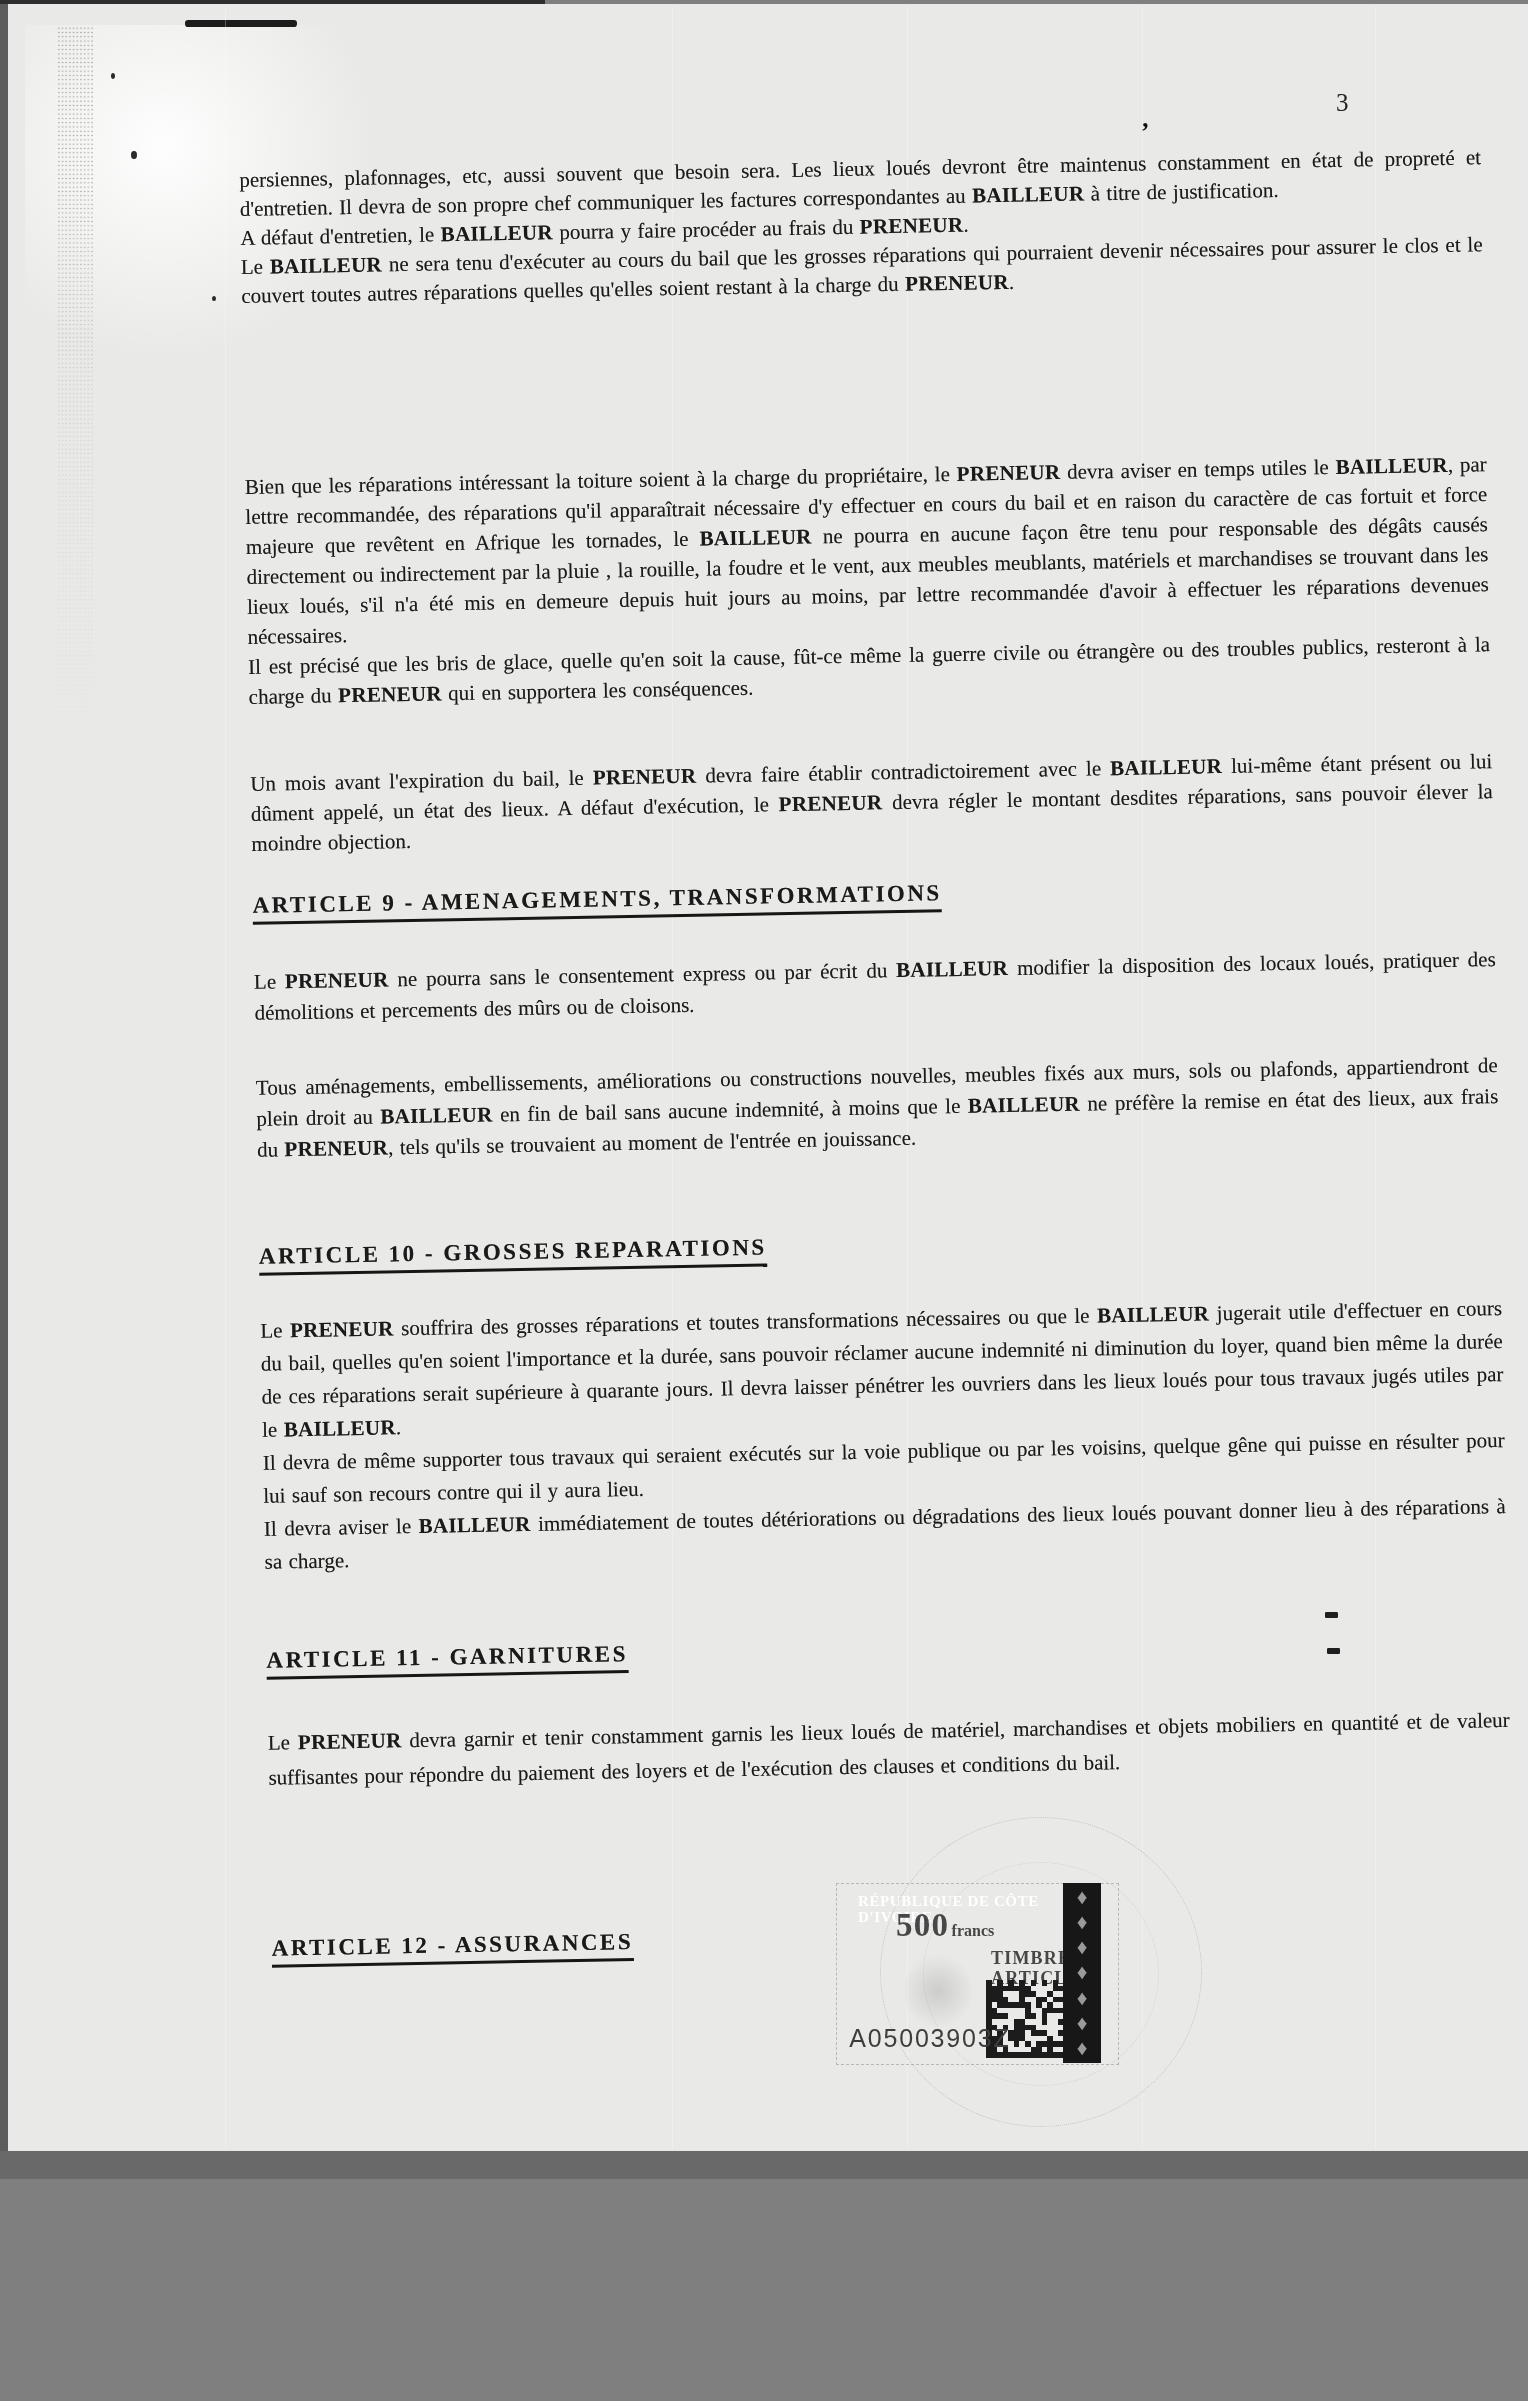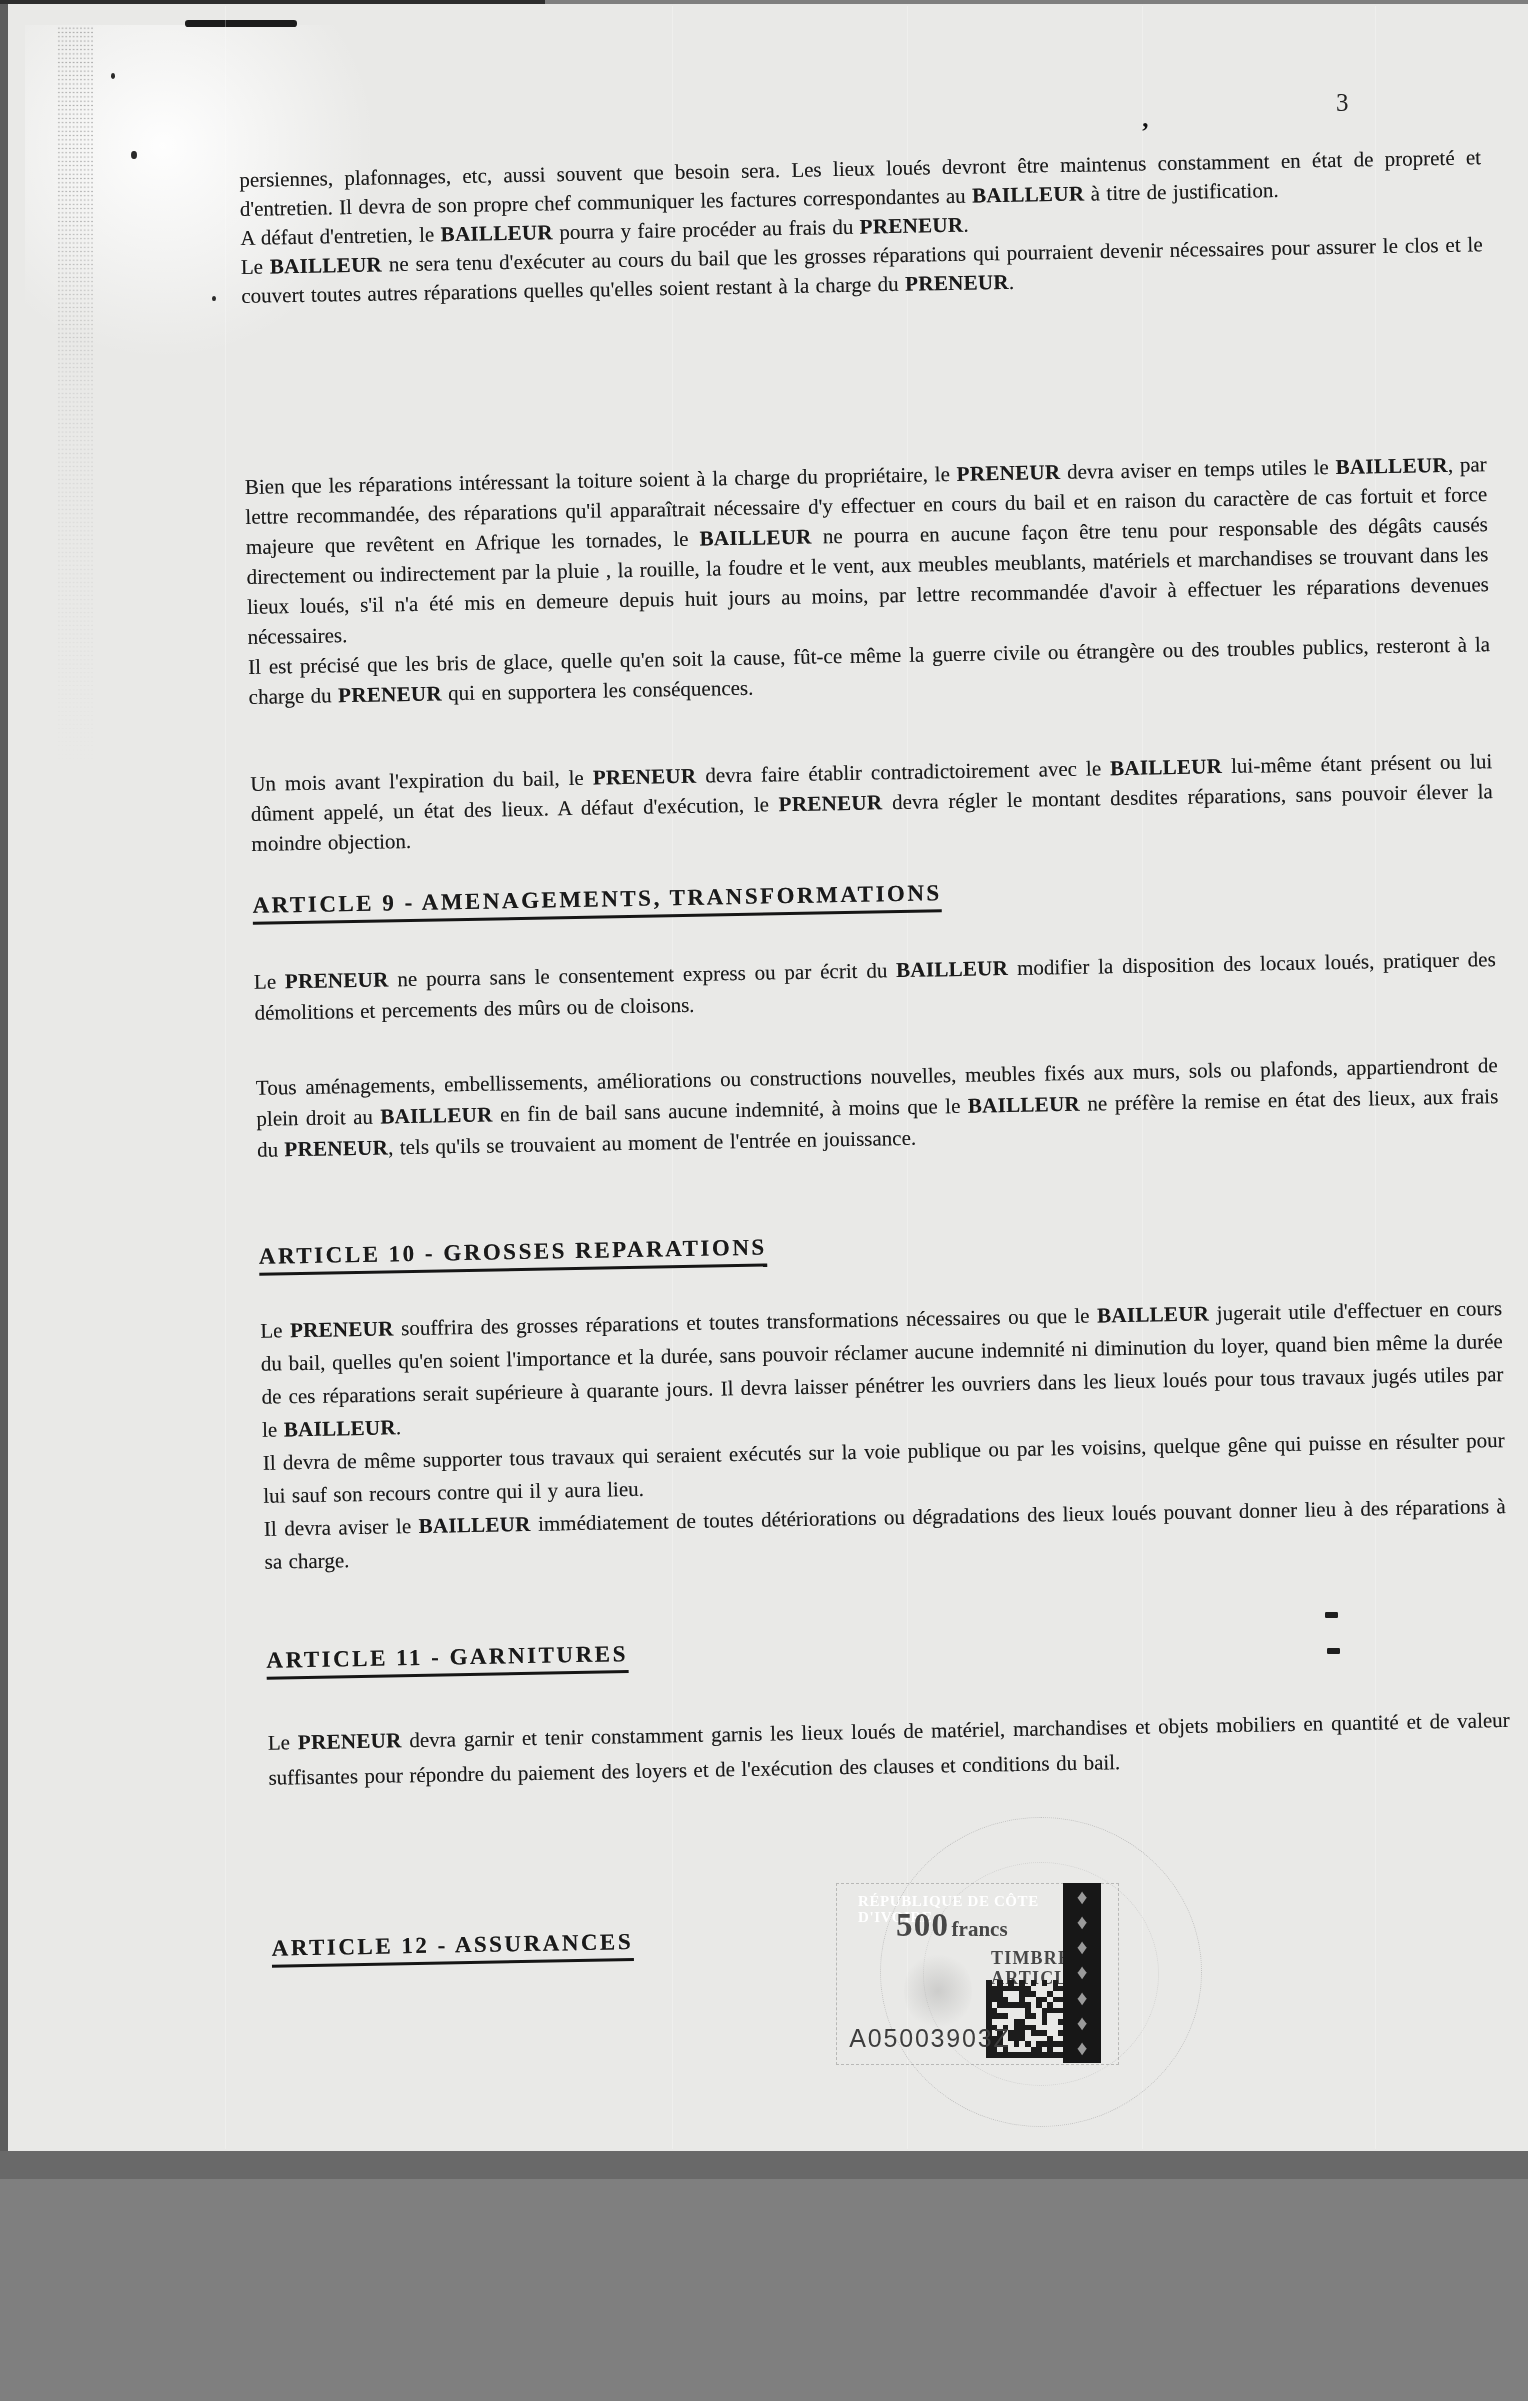--- a/index.html
+++ b/index.html
@@ -73,21 +73,21 @@
   .stamp{
     position:absolute;left:836px;top:1883px;width:281px;height:180px;
     border:1.2px dashed rgba(125,125,125,.45);
   }
   .stamp-country{
     position:absolute;left:21px;top:8.6px;width:210px;
     font-size:15px;font-weight:bold;color:#ffffff;letter-spacing:0.6px;line-height:16px;
   }
   .stamp-value{position:absolute;left:59px;top:23.4px;color:#474747;}
   .stamp-value .v{font-size:33px;font-weight:bold;letter-spacing:1.2px;}
-  .stamp-value .c{font-size:21px;font-weight:bold;}
+  .stamp-value .c{font-size:16px;font-weight:bold;}
   .stamp-portrait{
     position:absolute;left:67px;top:67px;width:68px;height:80px;border-radius:50%;
     background:radial-gradient(circle, rgba(120,120,120,.25), rgba(120,120,120,0) 70%);
   }
   .stamp-type{
     position:absolute;left:154px;top:64px;width:80px;text-align:center;
     font-size:18px;font-weight:bold;color:#474747;letter-spacing:1.2px;line-height:20.3px;
   }
   .barcode{
     position:absolute;left:149px;top:96px;width:78px;height:78px;

